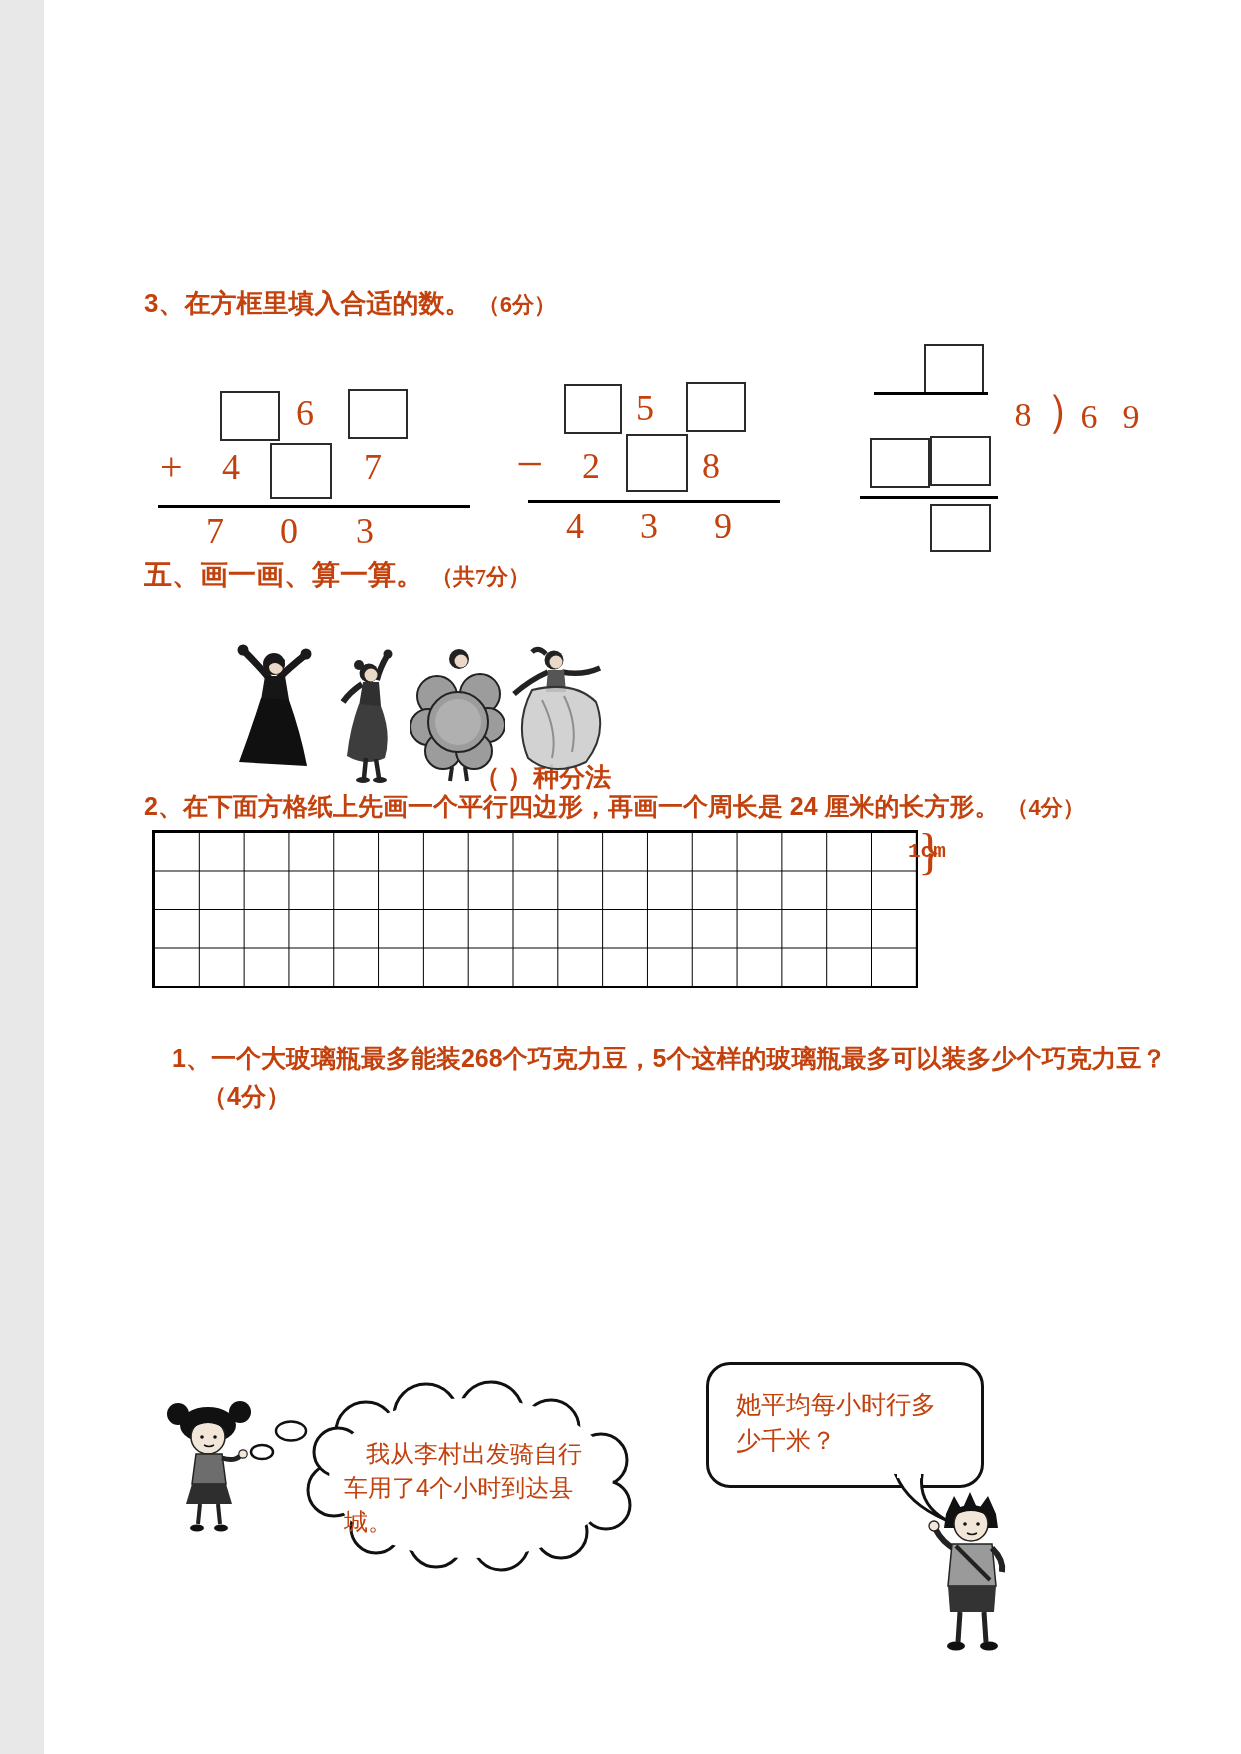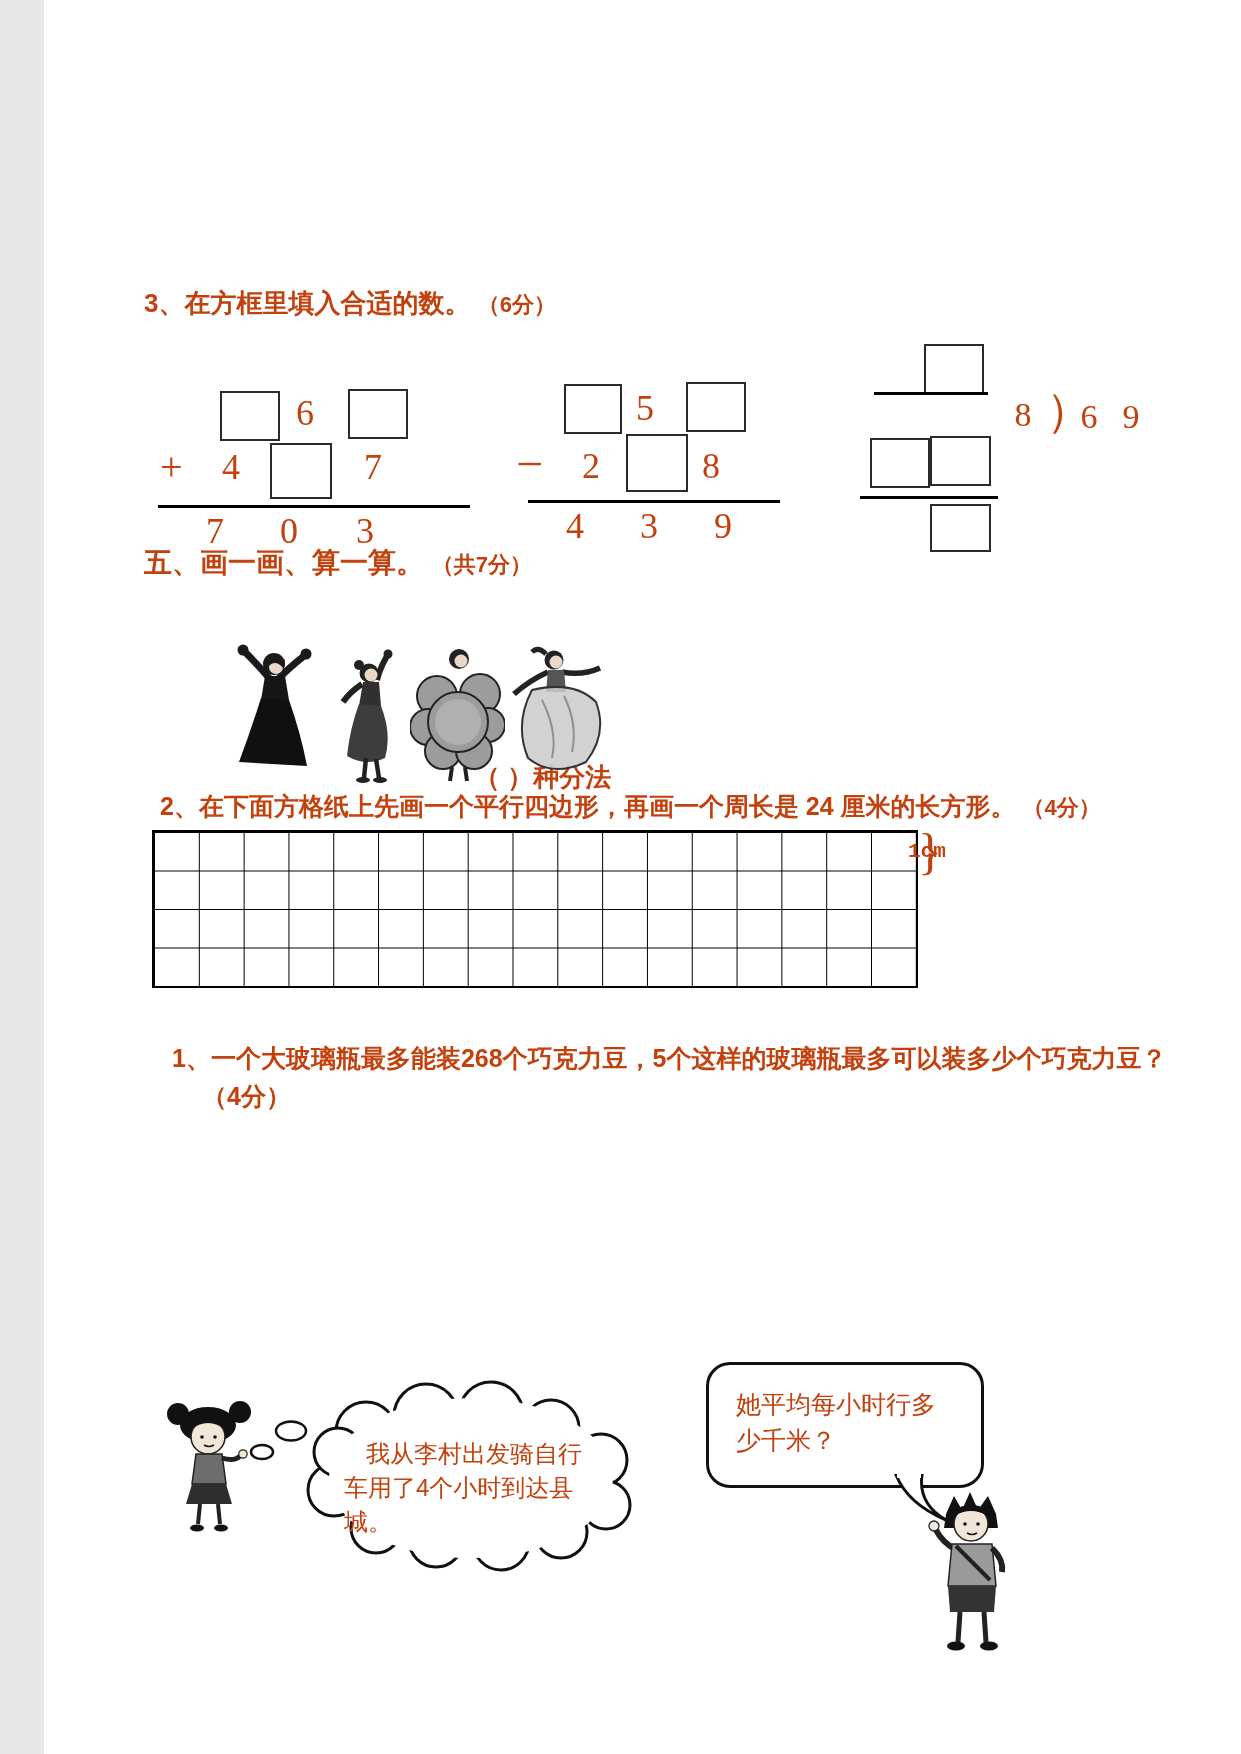--- a/index.html
+++ b/index.html
@@ -74,21 +74,21 @@
     <div class="abs digit" style="left:148px;top:58px;font-size:34px;">8</div>
     <div class="abs op" style="left:192px;top:48px;font-size:46px;">）</div>
     <div class="abs digit" style="left:214px;top:60px;font-size:34px;">6</div>
     <div class="abs digit" style="left:256px;top:60px;font-size:34px;">9</div>
     <div class="abs box" style="left:16px;top:98px;width:56px;height:46px;"></div>
     <div class="abs box" style="left:76px;top:96px;width:57px;height:46px;"></div>
     <div class="abs rule" style="left:6px;top:156px;width:138px;"></div>
     <div class="abs box" style="left:76px;top:164px;width:57px;height:44px;"></div>
   </div>
 
-  <div class="abs secH" style="left:100px;top:544px;">
+  <div class="abs secH" style="left:100px;top:556px;font-family:Liberation Serif, serif;">
     <span>五、画一画、算一算。</span>
     <span class="score">（共7分）</span>
   </div>
 
 
   <div class="abs overlayNote" style="left:430px;top:760px;">（ ）种分法</div>
 
   <svg class="abs art" style="left:183px;top:634px;" width="95" height="150" viewBox="0 0 95 150">
     <circle cx="16" cy="16" r="5.5" fill="#1a1a1a"></circle>
       <circle cx="79" cy="20" r="5.5" fill="#1a1a1a"></circle>
@@ -135,21 +135,21 @@
     <path d="M44 14 Q36 6 30 12" stroke="#222" stroke-width="5" fill="none"></path>
     <circle cx="52" cy="20" r="9.5" fill="#222"></circle>
       <circle cx="54" cy="22" r="6.5" fill="#ead9c8"></circle>
     <path d="M46 32 Q28 40 12 54" stroke="#222" stroke-width="5.5" fill="none"></path>
     <path d="M60 32 Q80 36 98 28" stroke="#222" stroke-width="5.5" fill="none"></path>
     <path d="M46 30 L62 30 L64 52 L44 52 Z" fill="#555"></path>
     <path d="M30 50 Q72 40 94 62 Q106 94 84 122 Q50 138 26 118 Q12 84 30 50 Z" fill="#cccccc" fill-opacity="0.88" stroke="#333" stroke-width="2"></path>
     <path d="M40 60 Q56 92 50 118 M62 56 Q76 84 70 112" stroke="#8f8f8f" stroke-width="2" fill="none"></path>
   </svg>
 
-  <div class="abs qtxt" style="left:116px;top:790px;">
+  <div class="abs qtxt" style="left:100px;top:790px;">
     <span>2、在下面方格纸上先画一个平行四边形，再画一个周长是 24 厘米的长方形。</span>
     <span class="score">（4分）</span>
   </div>
 
   <div class="abs grid-paper" style="left:108px;top:830px;width:762px;height:154px;"></div>
   <div class="abs brace" style="left:874px;top:826px;">}</div>
   <div class="abs unit" style="left:864px;top:840px;font-family:Liberation Mono, monospace;">1cm</div>
 
 
   <div class="abs qtxt" style="left:128px;top:1042px;">1、一个大玻璃瓶最多能装268个巧克力豆，5个这样的玻璃瓶最多可以装多少个巧克力豆？</div>

